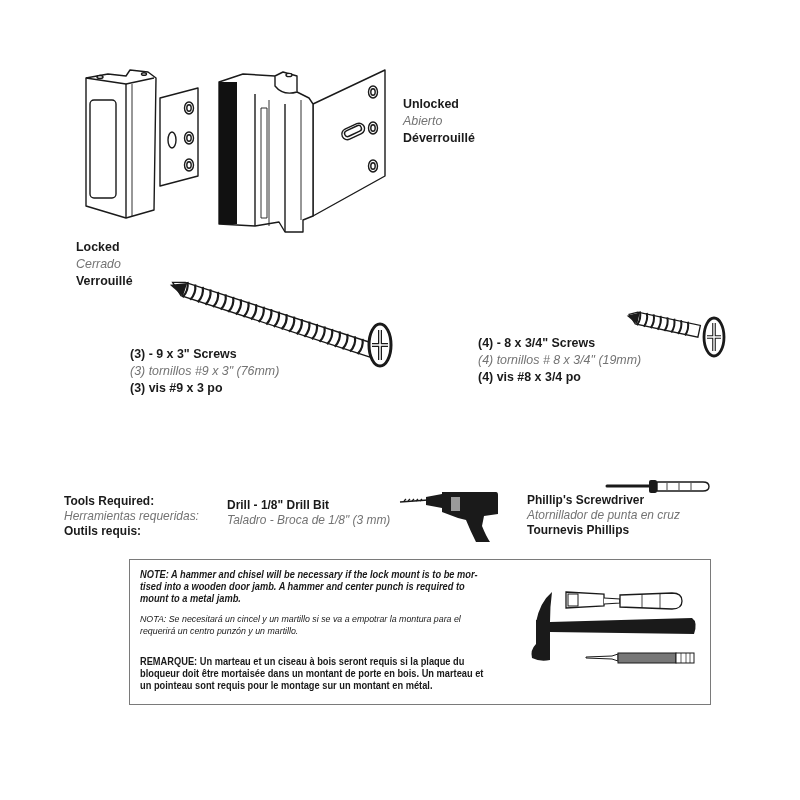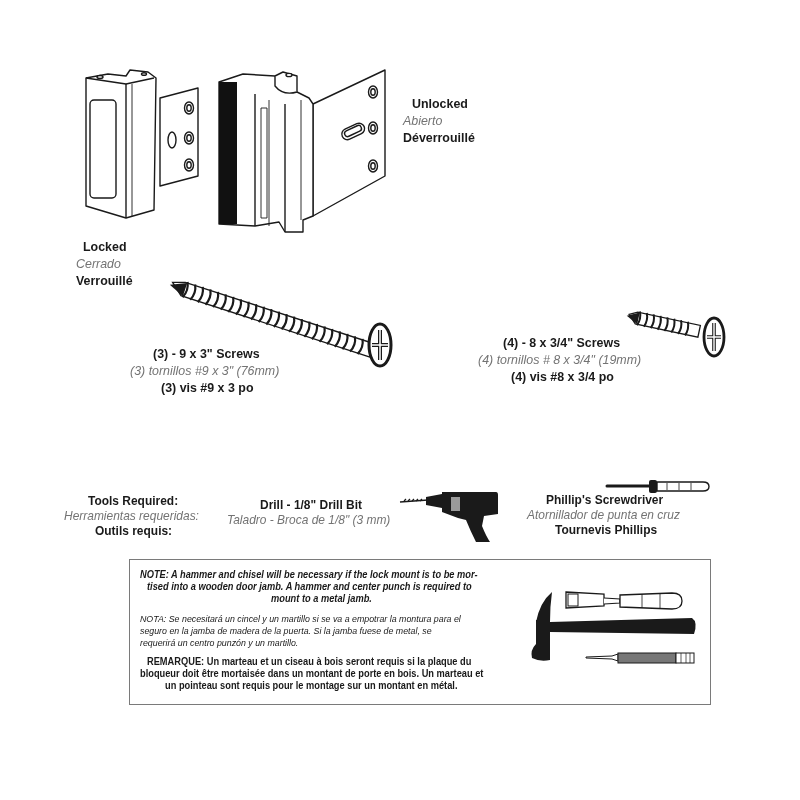--- a/index.html
+++ b/index.html
@@ -1,19 +1,19 @@
 <!DOCTYPE html>
 <html><head>
   <meta charset="utf-8">
   <style>
     html, body { margin: 0; padding: 0; background: #ffffff; }
     body { width: 800px; height: 800px; position: relative; overflow: hidden;
            font-family: "Liberation Sans", sans-serif; color: #1a1a1a; }
     .abs { position: absolute; }
-    .b { font-weight: bold; text-align: center; }
+    .b { font-weight: bold; }
     .i { font-style: italic; }
     .label-block { font-size: 13.5px; line-height: 17px; }
     .label-block .i { font-weight: normal; color: #737373; }
     .cond { transform: scaleX(0.92); transform-origin: left top; display: inline-block; white-space: nowrap; }
     svg { position: absolute; overflow: visible; }
     .note-box { position: absolute; left: 129px; top: 559px; width: 582px; height: 146px;
                 border: 1.5px solid #7a7a7a; box-sizing: border-box; }
     .note-text { position: absolute; left: 140px; width: 375px; font-size: 10.3px; line-height: 12px; color: #1a1a1a; }
     .note-text .cond { transform: scaleX(0.9); }
   </style>
@@ -182,21 +182,20 @@
 <div class="note-box"></div>
 
 <div class="note-text b i" style="top:569px;">
   <div><span class="cond">NOTE: A hammer and chisel will be necessary if the lock mount is to be mor-</span></div>
   <div><span class="cond">tised into a wooden door jamb. A hammer and center punch is required to</span></div>
   <div><span class="cond">mount to a metal jamb.</span></div>
 </div>
 
 <div class="note-text i" style="top:613px;font-size:9.8px;">
   <div><span class="cond">NOTA: Se necesitará un cincel y un martillo si se va a empotrar la montura para el</span></div>
-  <div><span class="cond">seguro en la jamba de madera de la puerta. Si la jamba fuese de metal, se</span></div>
   <div><span class="cond">requerirá un centro punzón y un martillo.</span></div>
 </div>
 
 <div class="note-text b" style="top:656px;">
   <div><span class="cond">REMARQUE: Un marteau et un ciseau à bois seront requis si la plaque du</span></div>
   <div><span class="cond">bloqueur doit être mortaisée dans un montant de porte en bois. Un marteau et</span></div>
   <div><span class="cond">un pointeau sont requis pour le montage sur un montant en métal.</span></div>
 </div>
 
 <svg style="left:564px;top:590px;" width="122" height="24" viewBox="0 0 122 24">

